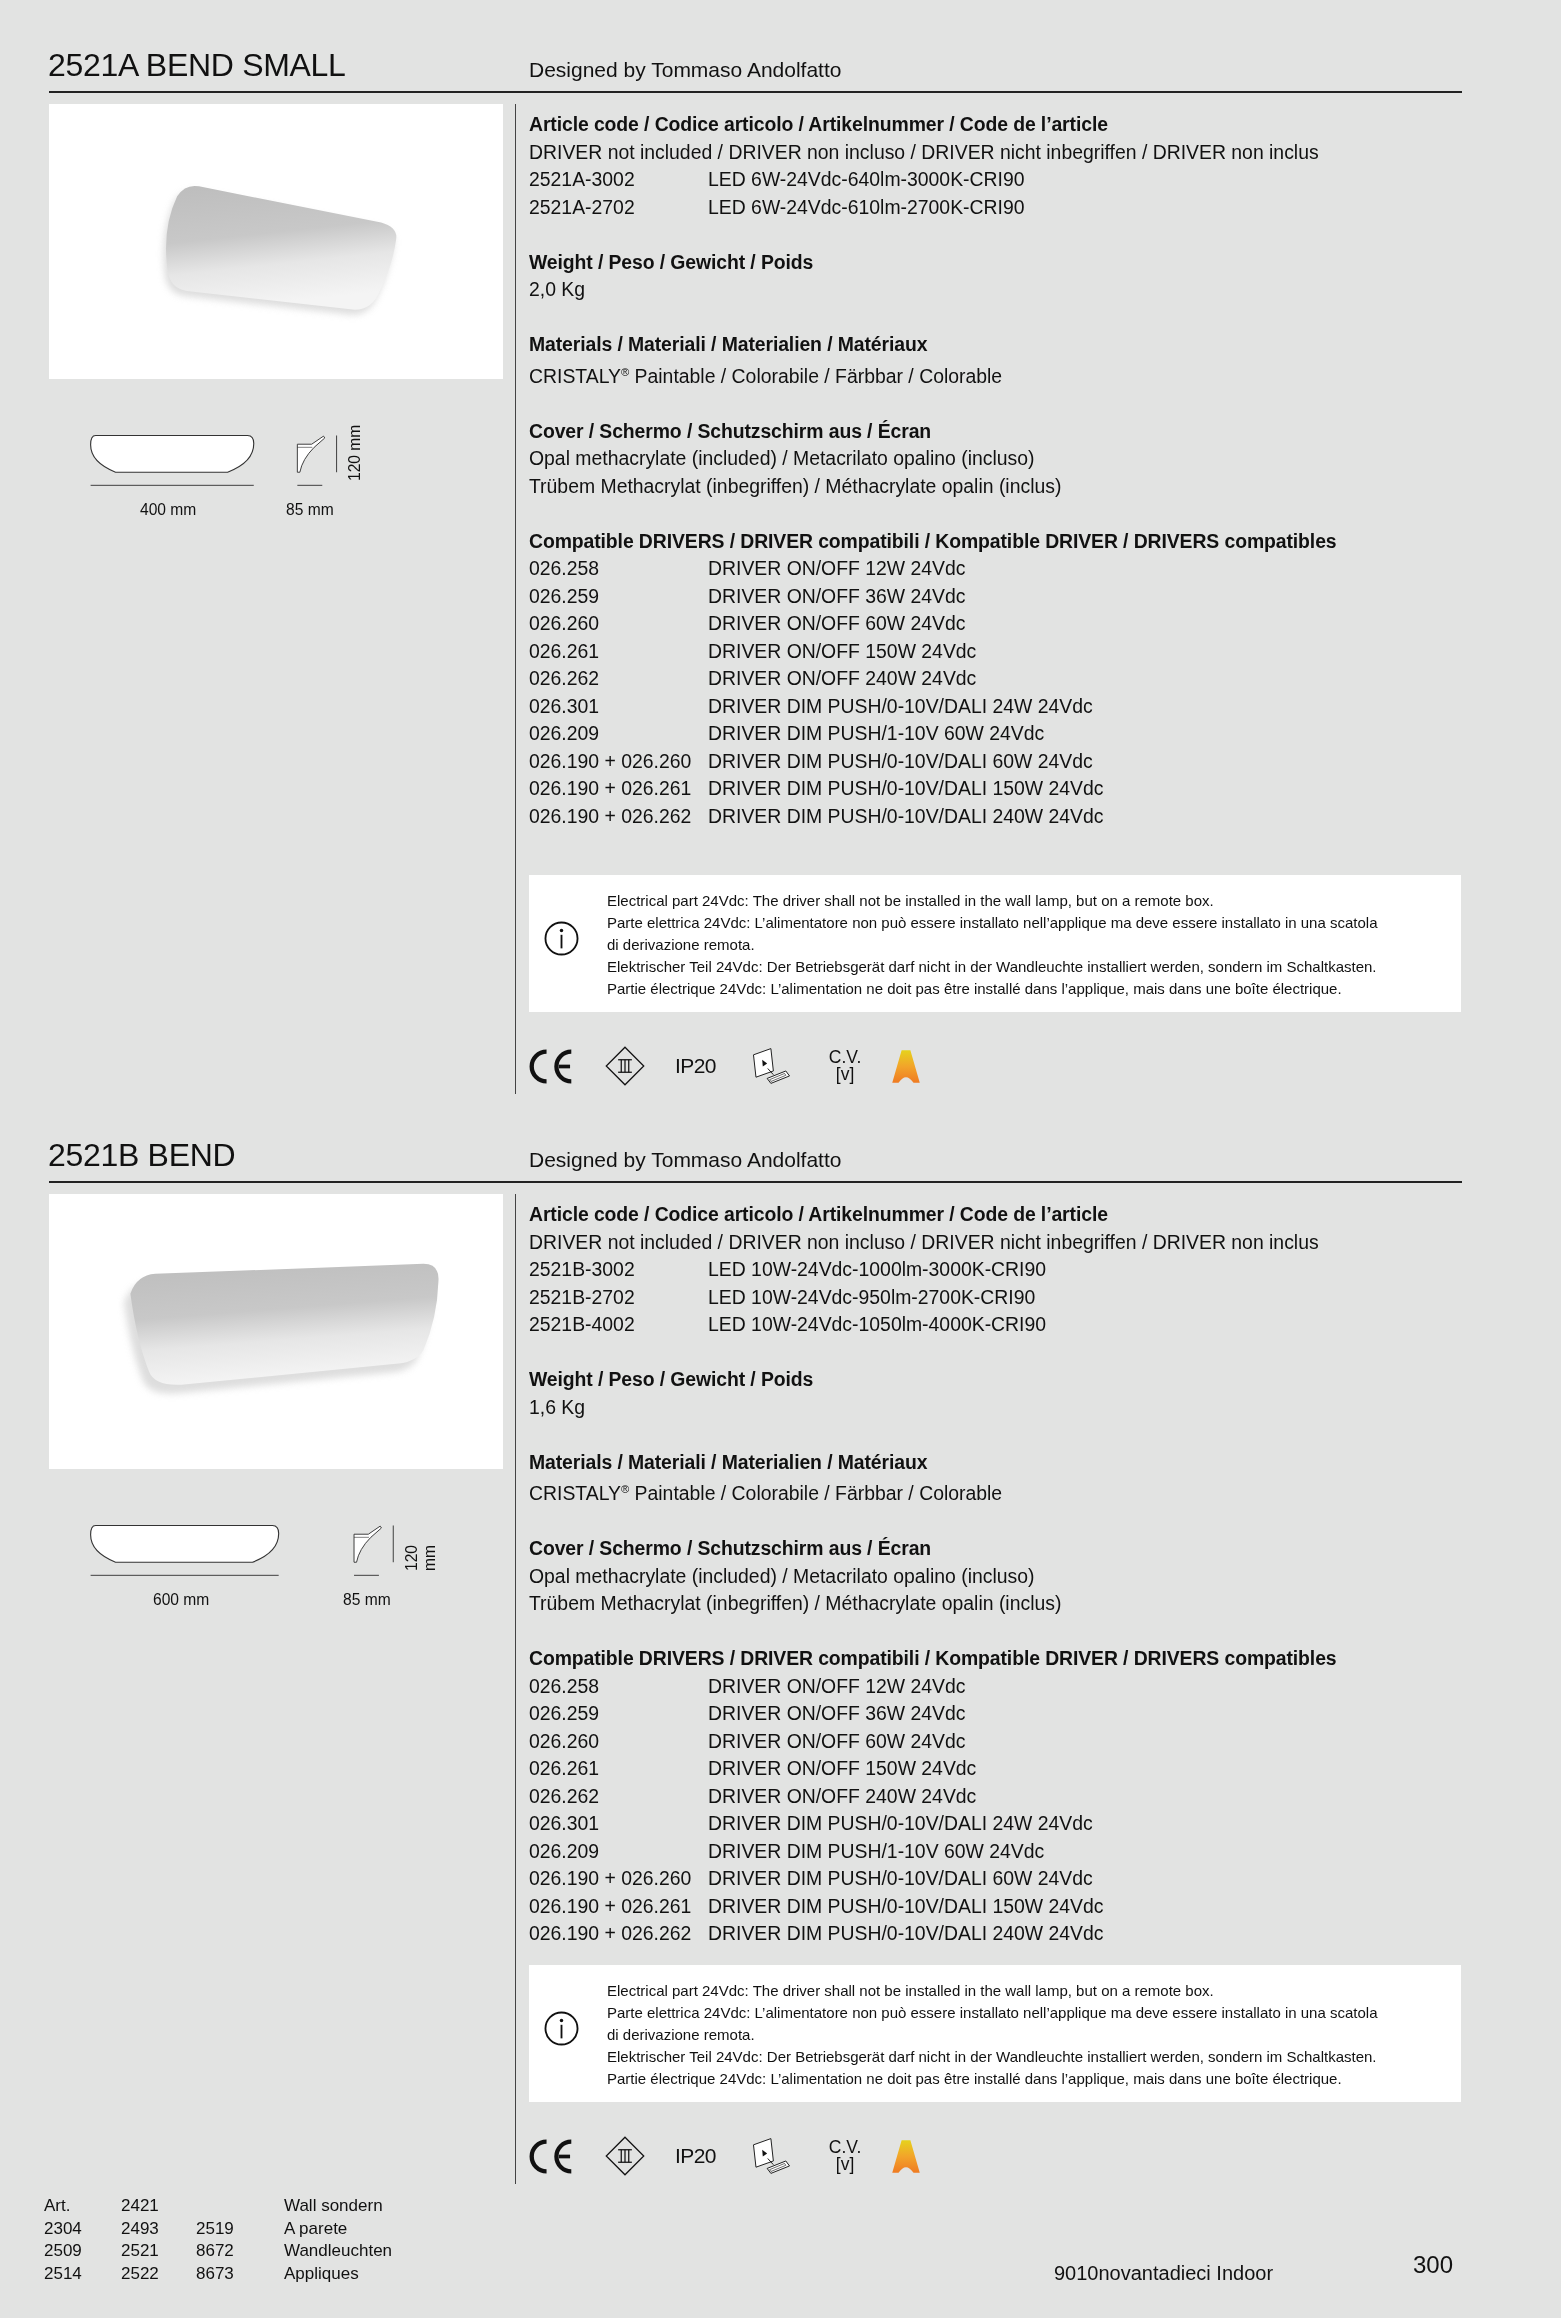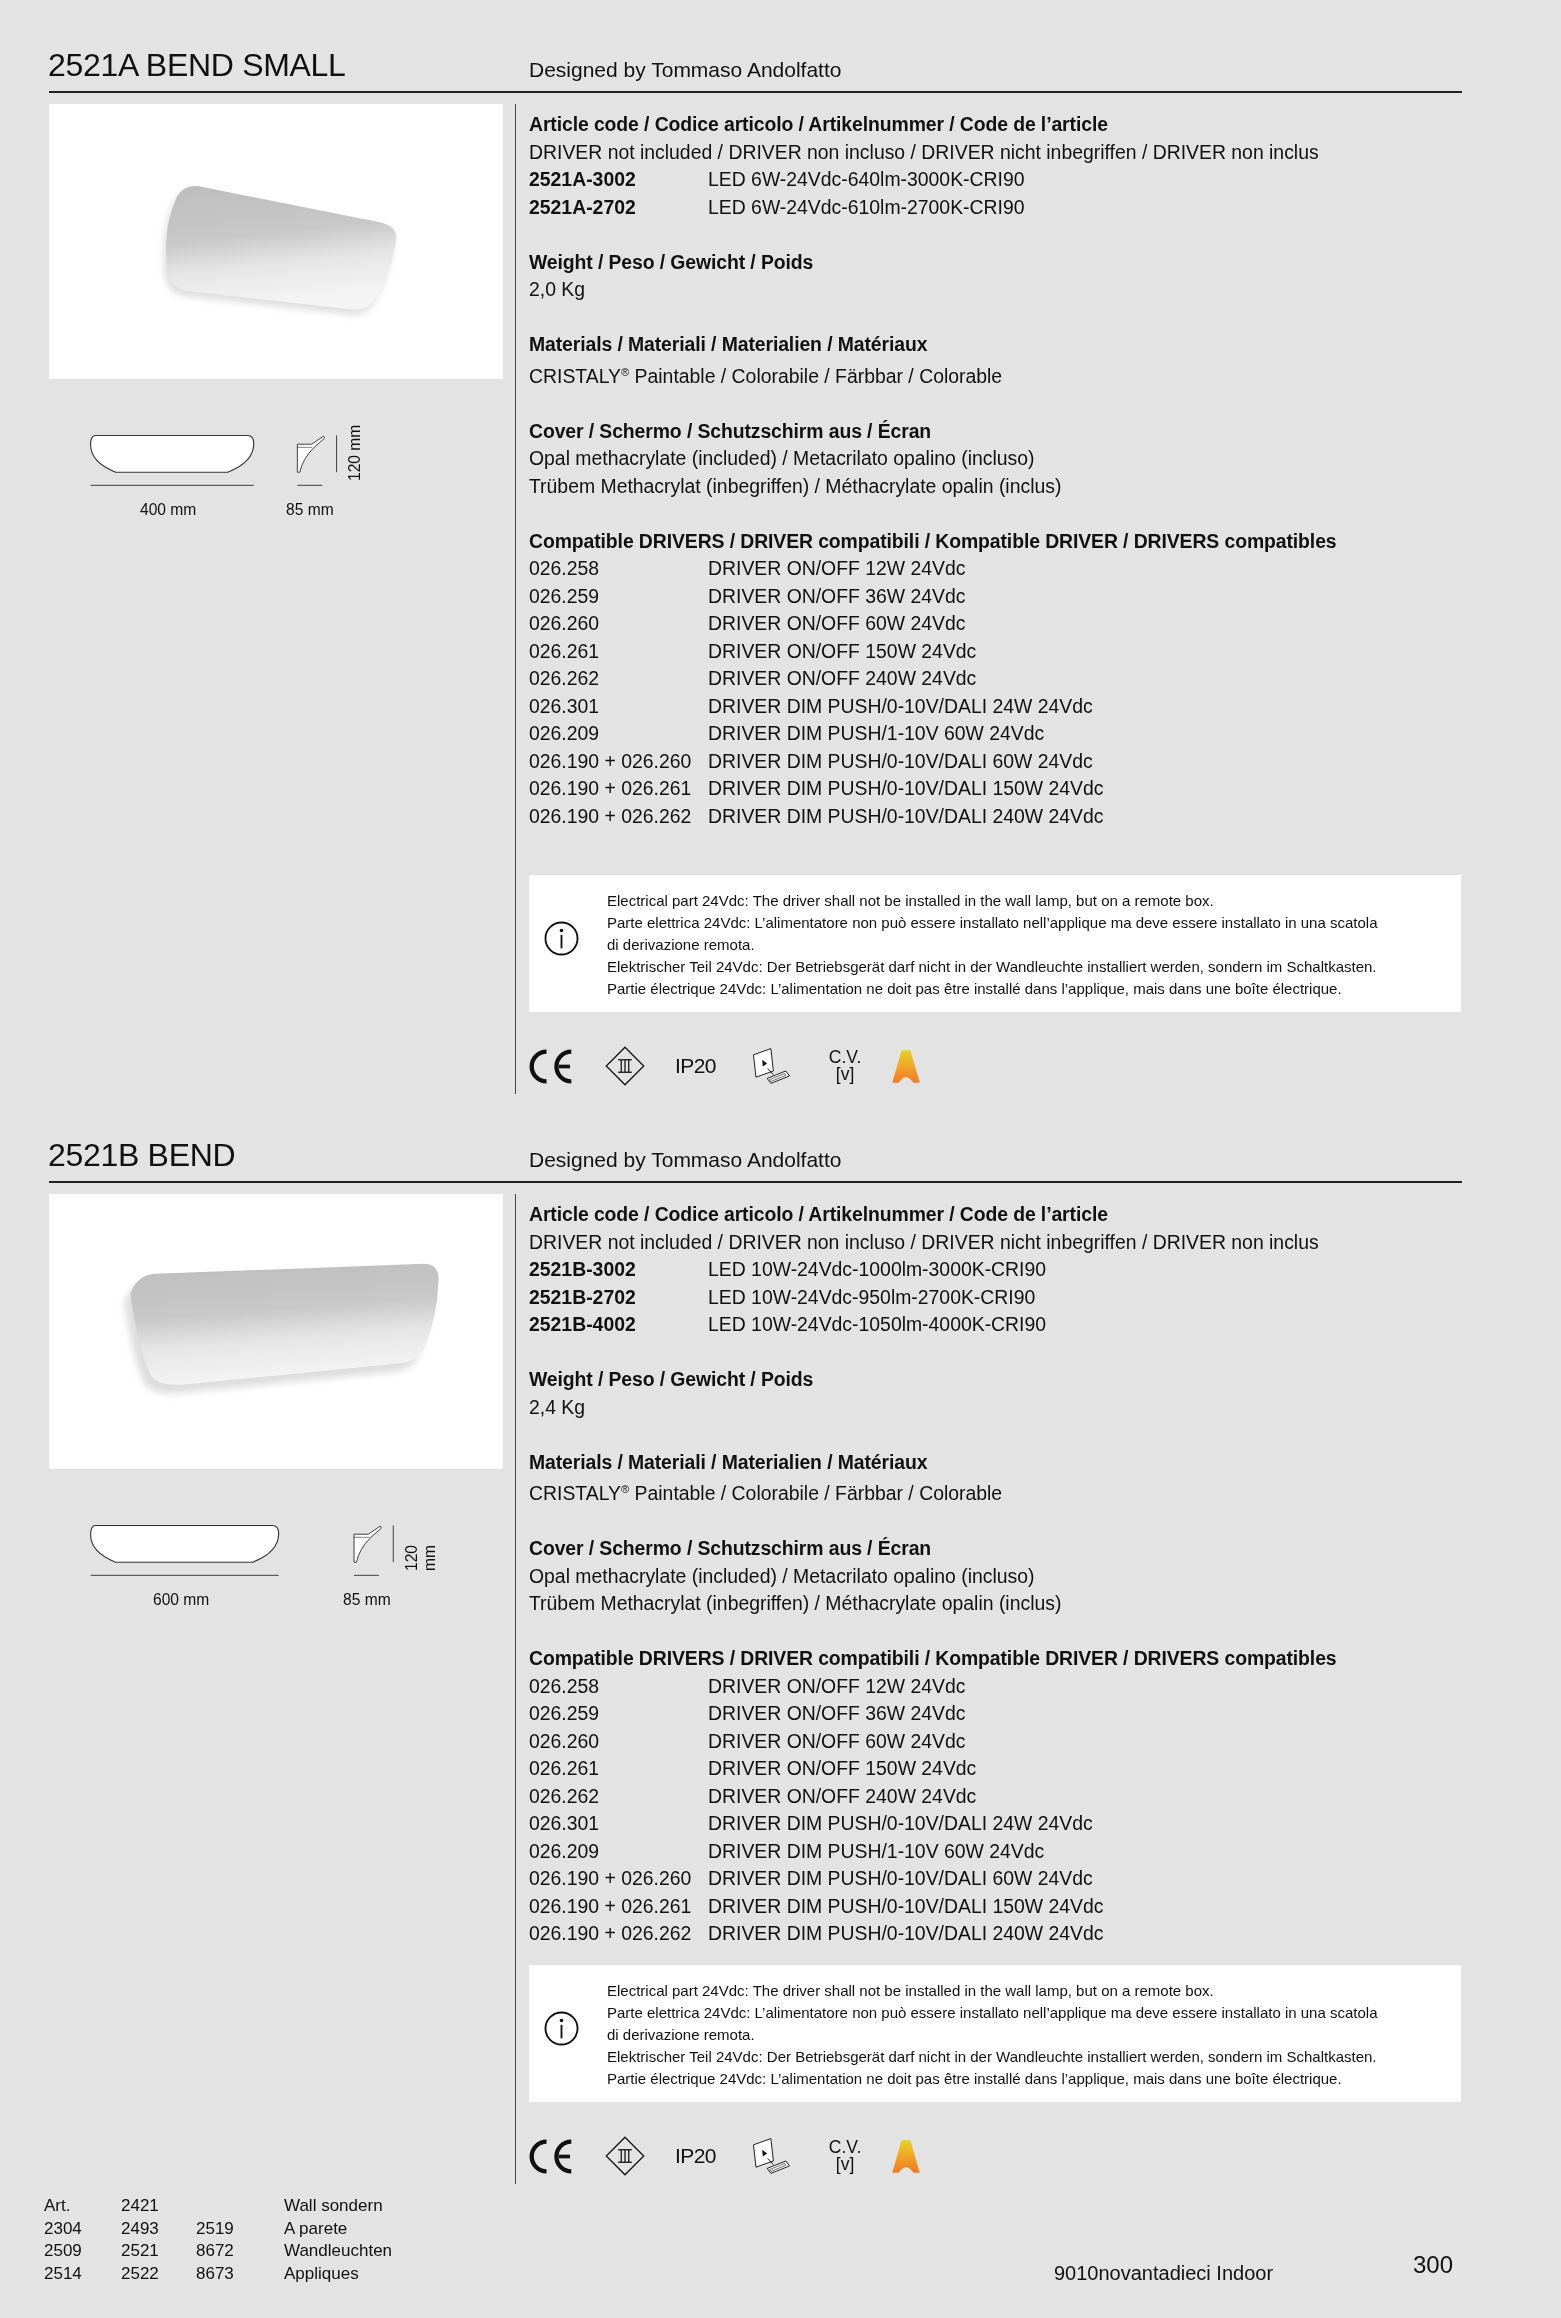--- a/index.html
+++ b/index.html
@@ -11,21 +11,21 @@
   .title { font-size:32px; letter-spacing:-0.3px; font-weight:400; line-height:1; }
   .designer { font-size:21px; line-height:1; }
   .rule { height:1.9px; background:#222; }
   .vdiv { width:1.2px; background:#444; }
   .photo { background:#fff; overflow:hidden; }
   .col { width:924px; font-size:19.4px; line-height:27.5px; }
   .col .h { font-weight:600; letter-spacing:-0.1px; }
   .col .gap { height:27.5px; }
   .row { display:flex; }
   .row .code { width:179px; flex:none; }
-  .row .code.b { font-weight:700; }
+  .row .code.b { font-weight:400; }
   .info { background:#fff; }
   .info-text { font-size:15px; line-height:22px; position:absolute; left:78px; top:15px; width:868px; }
   .info-icon { position:absolute; left:13.7px; top:45px; width:37px; height:37px; }
   .certs { display:flex; align-items:center; }
   .cert { margin-right:35px; display:flex; align-items:center; justify-content:center;margin-top:12px; }
   .ip { font-size:21px; letter-spacing:-0.6px; }
   .cv { font-size:17.5px; line-height:17.5px; text-align:center; }
   .dim-label { font-size:15.6px; position:absolute; }
   .dim-vert { font-size:15.6px; position:absolute; transform:rotate(-90deg); transform-origin:left top; }
   .foot { font-size:17px; line-height:22.5px; }
@@ -259,21 +259,21 @@
             <span class="code b">2521B-2702</span>
             <span>LED 10W-24Vdc-950lm-2700K-CRI90</span>
           </div>
           <div class="row">
             <span class="code b">2521B-4002</span>
             <span>LED 10W-24Vdc-1050lm-4000K-CRI90</span>
           </div>
         </div>
       <div class="gap"></div>
       <div class="h">Weight / Peso / Gewicht / Poids</div>
-      <div>2,4 Kg</div>
+      <div>1,6 Kg</div>
       <div class="gap"></div>
       <div class="h">Materials / Materiali / Materialien / Matériaux</div>
       <div><span>CRISTALY</span><sup style="font-size:11.2px;">®</sup><span> Paintable / Colorabile / Färbbar / Colorable</span></div>
       <div class="gap"></div>
       <div class="h">Cover / Schermo / Schutzschirm aus / Écran</div>
       <div class="covers">
           <div>Opal methacrylate (included) / Metacrilato opalino (incluso)</div>
           <div>Trübem Methacrylat (inbegriffen) / Méthacrylate opalin (inclus)</div>
         </div>
       <div class="gap"></div>

